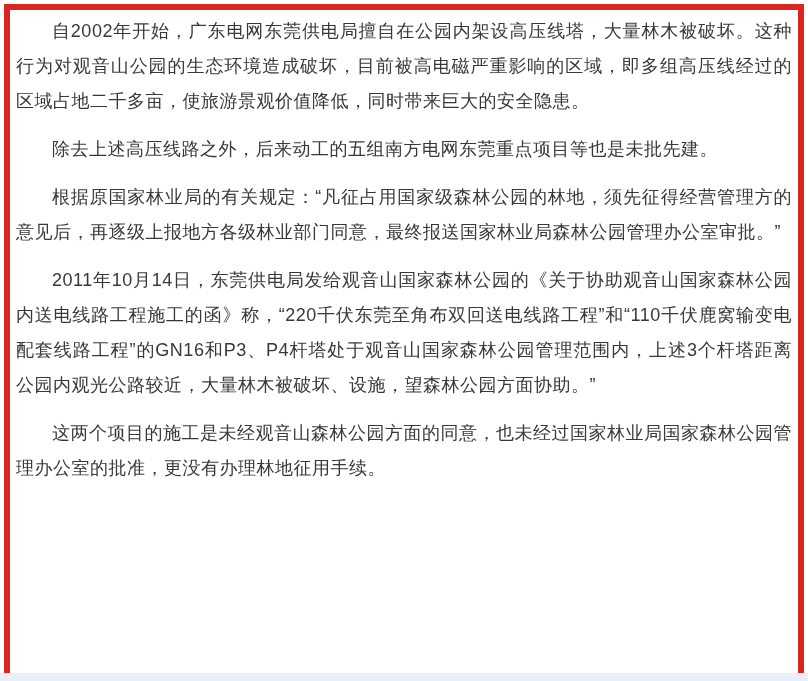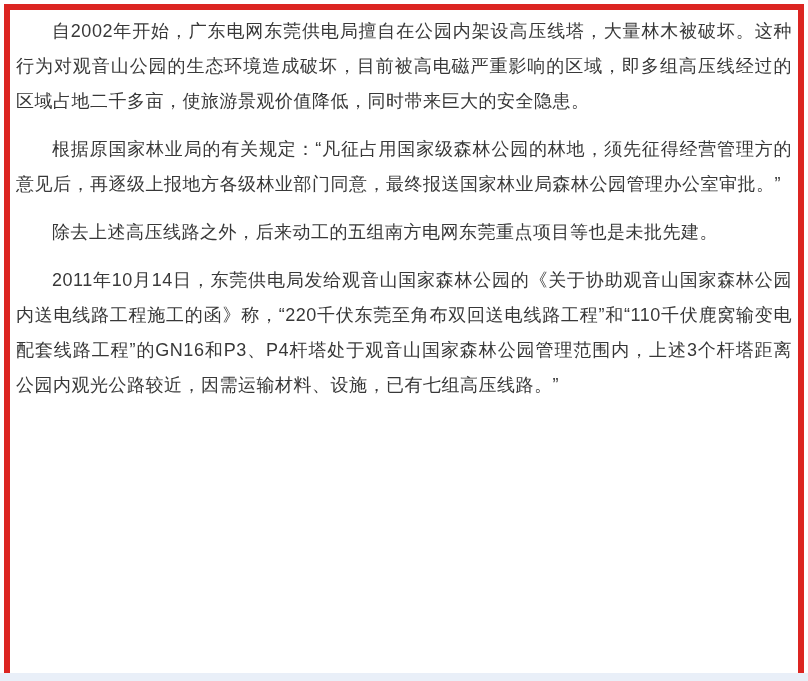--- a/index.html
+++ b/index.html
@@ -45,18 +45,19 @@
     height: 8px;
     background: var(--strip-color);
   }
 </style>
 </head>
 <body>
 
 <div class="page">
   <div class="doc-frame">
     <p class="para">自2002年开始，广东电网东莞供电局擅自在公园内架设高压线塔，大量林木被破坏。这种行为对观音山公园的生态环境造成破坏，目前被高电磁严重影响的区域，即多组高压线经过的区域占地二千多亩，使旅游景观价值降低，同时带来巨大的安全隐患。</p>
+    <p class="para">除去上述高压线路之外，后来动工的五组南方电网东莞重点项目等也是未批先建。</p>
     <p class="para">根据原国家林业局的有关规定：“凡征占用国家级森林公园的林地，须先征得经营管理方的意见后，再逐级上报地方各级林业部门同意，最终报送国家林业局森林公园管理办公室审批。”</p>
-    <p class="para">除去上述高压线路之外，后来动工的五组南方电网东莞重点项目等也是未批先建。</p>
-    <p class="para">2011年10月14日，东莞供电局发给观音山国家森林公园的《关于协助观音山国家森林公园内送电线路工程施工的函》称，“220千伏东莞至角布双回送电线路工程”和“110千伏鹿窝输变电配套线路工程”的GN16和P3、P4杆塔处于观音山国家森林公园管理范围内，上述3个杆塔距离公园内观光公路较近，因需运输材料、设施，已有七组高压线路。”</p>
+    <p class="para">2011年10月14日，东莞供电局发给观音山国家森林公园的《关于协助观音山国家森林公园内送电线路工程施工的函》称，“220千伏东莞至角布双回送电线路工程”和“110千伏鹿窝输变电配套线路工程”的GN16和P3、P4杆塔处于观音山国家森林公园管理范围内，上述3个杆塔距离公园内观光公路较近，大量林木被破坏、设施，望森林公园方面协助。”</p>
+    <p class="para">这两个项目的施工是未经观音山森林公园方面的同意，也未经过国家林业局国家森林公园管理办公室的批准，更没有办理林地征用手续。</p>
   </div>
   <div class="bottom-strip"></div>
 </div>
 
 </body></html>

